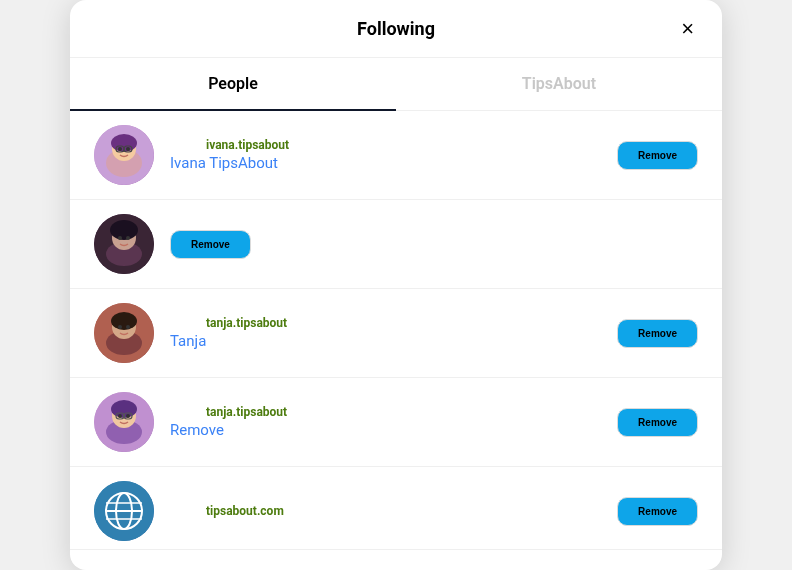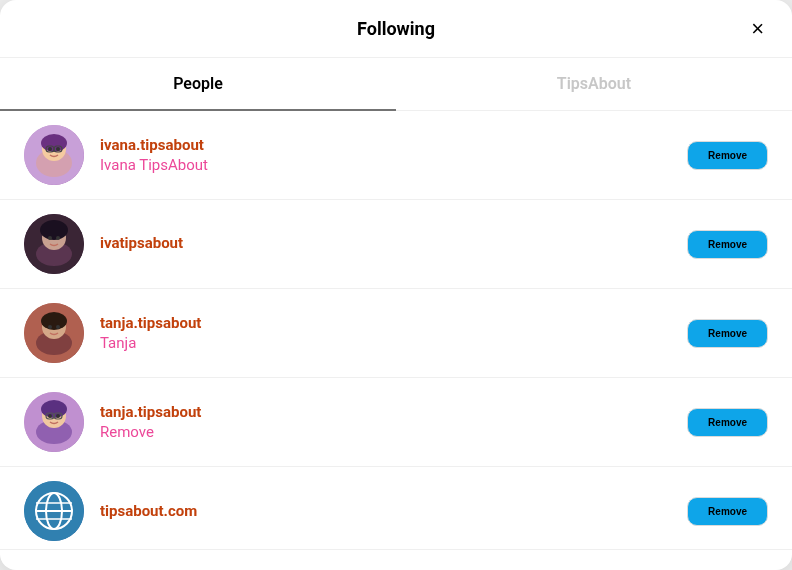--- a/index.html
+++ b/index.html
@@ -11,21 +11,21 @@
     body {
       font-family: -apple-system, BlinkMacSystemFont, 'Segoe UI', Roboto, sans-serif;
       background: #f0f0f0;
       display: flex;
       justify-content: center;
       align-items: center;
       min-height: 100vh;
     }
 
     .modal {
-      width: 792px;
+      width: 652px;
       height: 570px;
       background: #ffffff;
       border-radius: 16px;
       overflow: hidden;
       display: flex;
       flex-direction: column;
       box-shadow: 0 4px 30px rgba(0,0,0,0.15);
     }
 
     .modal-header {
@@ -71,21 +71,21 @@
       font-size: 16px;
       font-weight: 600;
       cursor: pointer;
       color: #c7c7c7;
       border-bottom: 2px solid transparent;
       margin-bottom: -1px;
     }
 
     .tab.active {
       color: #000000;
-      border-bottom: 2px solid #737373;
+      border-bottom: 2px solid #0f172a;
     }
 
     .list-container {
       flex: 1;
       overflow-y: auto;
       position: relative;
     }
 
     .list-container::-webkit-scrollbar {
       width: 6px;
@@ -125,29 +125,30 @@
     .avatar-2 { background: linear-gradient(135deg, #503050, #302030); }
     .avatar-3 { background: linear-gradient(135deg, #c07060, #904040); }
     .avatar-4 { background: linear-gradient(135deg, #d0a8d8, #9868b0); }
     .avatar-5 { background: linear-gradient(135deg, #4090c0, #2060a0); }
 
     .user-info {
       flex: 1;
     }
 
     .username {
-      font-size: 15px;
+      font-size: 12px;
       font-weight: 700;
-      color: #c2410c;
+      color: #4d7c0f;
       display: block;
+      margin-left: 36px;
     }
 
     .display-name {
       font-size: 15px;
-      color: #ec4899;
+      color: #3b82f6;
       display: block;
       margin-top: 2px;
     }
 
     .remove-button {
       background: #0ea5e9;
       border: 1.5px solid #dbdbdb;
       border-radius: 10px;
       padding: 8px 20px;
       font-size: 10px;
@@ -206,24 +207,20 @@
         <svg width="60" height="60" viewBox="0 0 60 60" xmlns="http://www.w3.org/2000/svg">
           <circle cx="30" cy="30" r="30" fill="#3a2535"></circle>
           <ellipse cx="30" cy="40" rx="18" ry="12" fill="#5a3550"></ellipse>
           <circle cx="30" cy="24" r="12" fill="#c8a090"></circle>
           <ellipse cx="30" cy="16" rx="14" ry="10" fill="#1a1020"></ellipse>
           <circle cx="26" cy="24" r="2" fill="#333"></circle>
           <circle cx="34" cy="24" r="2" fill="#333"></circle>
           <path d="M26 30 Q30 33 34 30" stroke="#c07060" stroke-width="1.5" fill="none"></path>
         </svg>
       </div>
-      <div class="user-info">
-        <span class="username">ivatipsabout</span>
-        <span class="display-name"></span>
-      </div>
       <button class="remove-button">Remove</button>
     </div>
 
     <div class="user-item">
       <div class="avatar avatar-3">
         <svg width="60" height="60" viewBox="0 0 60 60" xmlns="http://www.w3.org/2000/svg">
           <circle cx="30" cy="30" r="30" fill="#b06050"></circle>
           <ellipse cx="30" cy="40" rx="18" ry="12" fill="#804040"></ellipse>
           <circle cx="30" cy="24" r="12" fill="#d4a888"></circle>
           <ellipse cx="30" cy="18" rx="13" ry="9" fill="#2a1a10"></ellipse>

